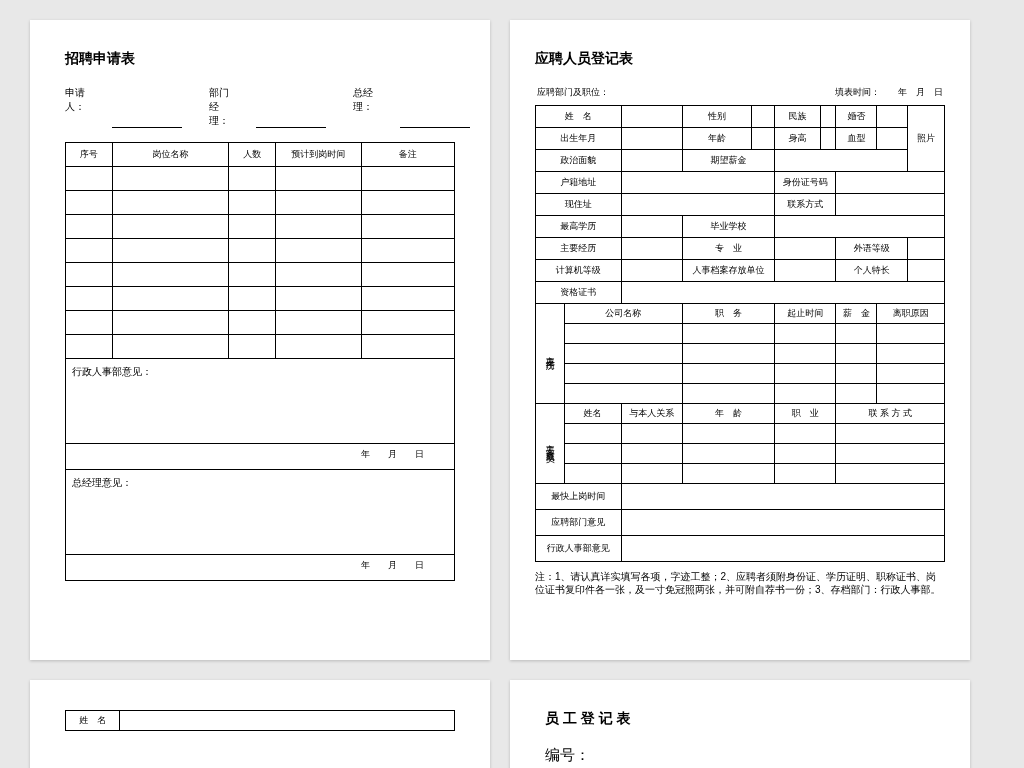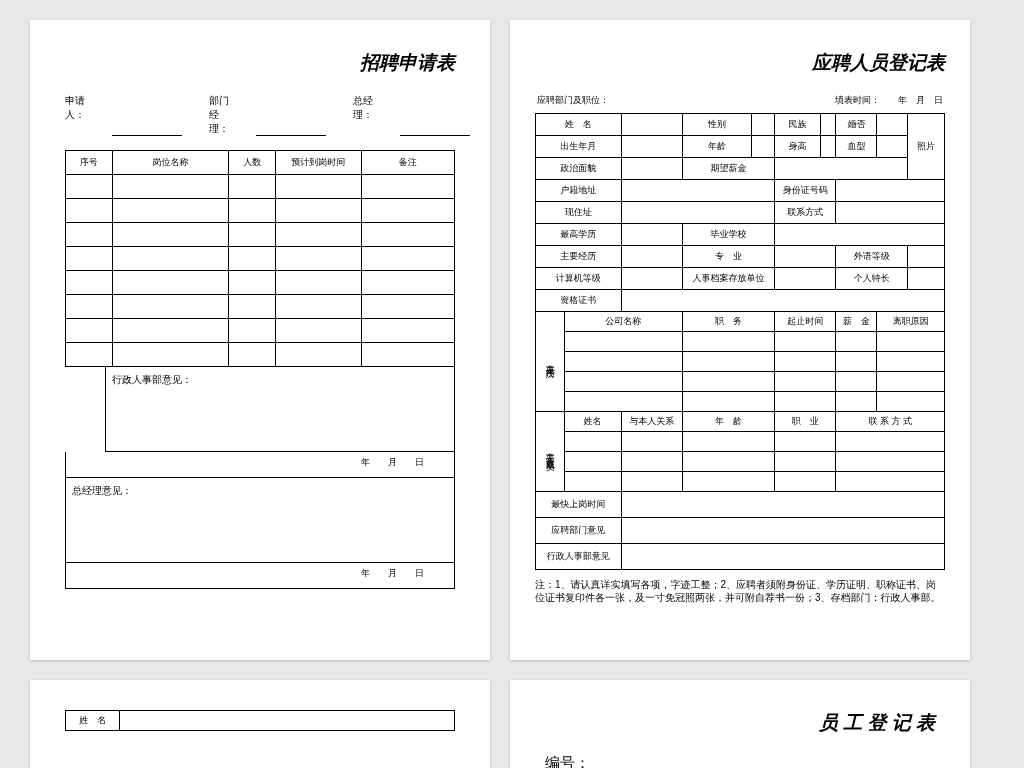--- a/index.html
+++ b/index.html
@@ -16,25 +16,24 @@
     gap: 20px;
   }
   .page {
     background: #fff;
     width: 460px;
     min-height: 640px;
     padding: 30px 35px 20px 35px;
     box-shadow: 0 1px 3px rgba(0,0,0,0.2);
   }
   .title {
-    text-align: right;
+    text-align: left;
     font-weight: bold;
-    font-size: 19px;
+    font-size: 14px;
     margin-bottom: 18px;
-    font-style: italic;
   }
   .sigline {
     display: flex;
     gap: 27px;
     margin-bottom: 14px;
     font-size: 10px;
   }
   .sigline .uline {
     border-bottom: 1px solid #000;
     min-width: 70px;
@@ -160,21 +159,21 @@
           </tr>
     <tr>
             <td></td>
             <td></td>
             <td></td>
             <td></td>
             <td></td>
           </tr>
   </tbody>
       </table>
-  <div class="comment-cell" style="border:1px solid #000;border-top:none;margin-left:40px;">
+  <div class="comment-cell" style="border:1px solid #000;border-top:none;">
     <span>行政人事部意见：</span>
   </div>
   <div class="dateline">年　　月　　日</div>
   <div class="comment-cell" style="border:1px solid #000;border-top:none;">
     <span>总经理意见：</span>
   </div>
   <div class="dateline" style="border-bottom:1px solid #000;">年　　月　　日</div>
 </div>
 
 <div class="page" style="padding:30px 25px 15px 25px;">

